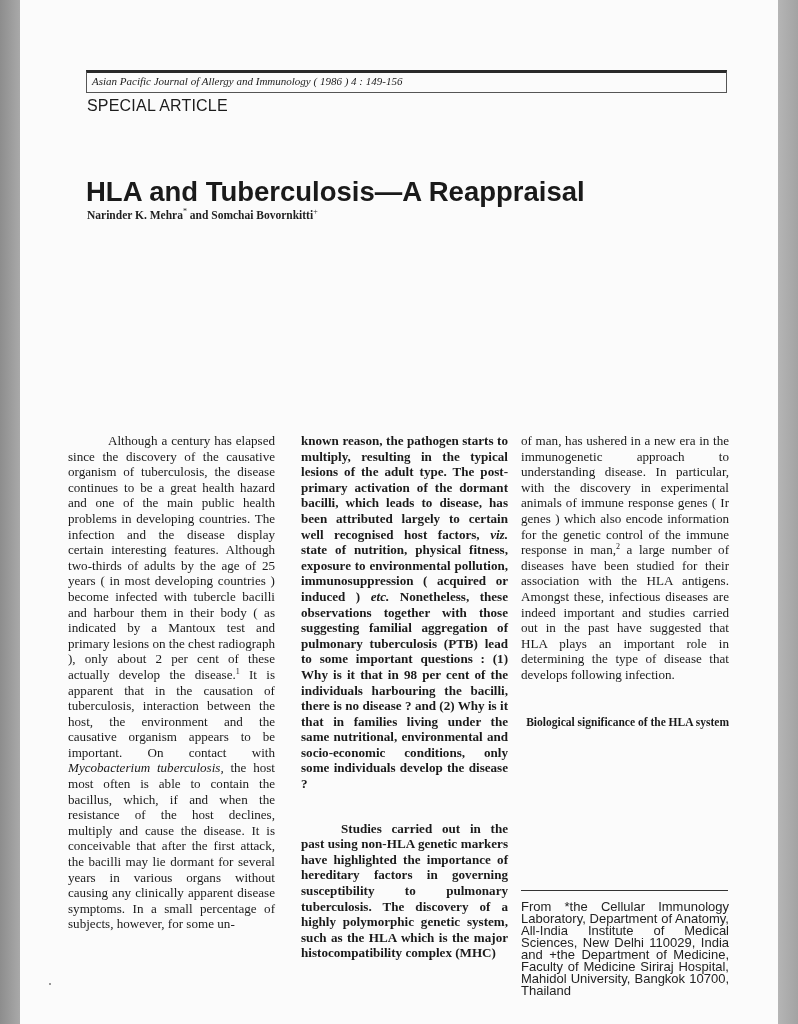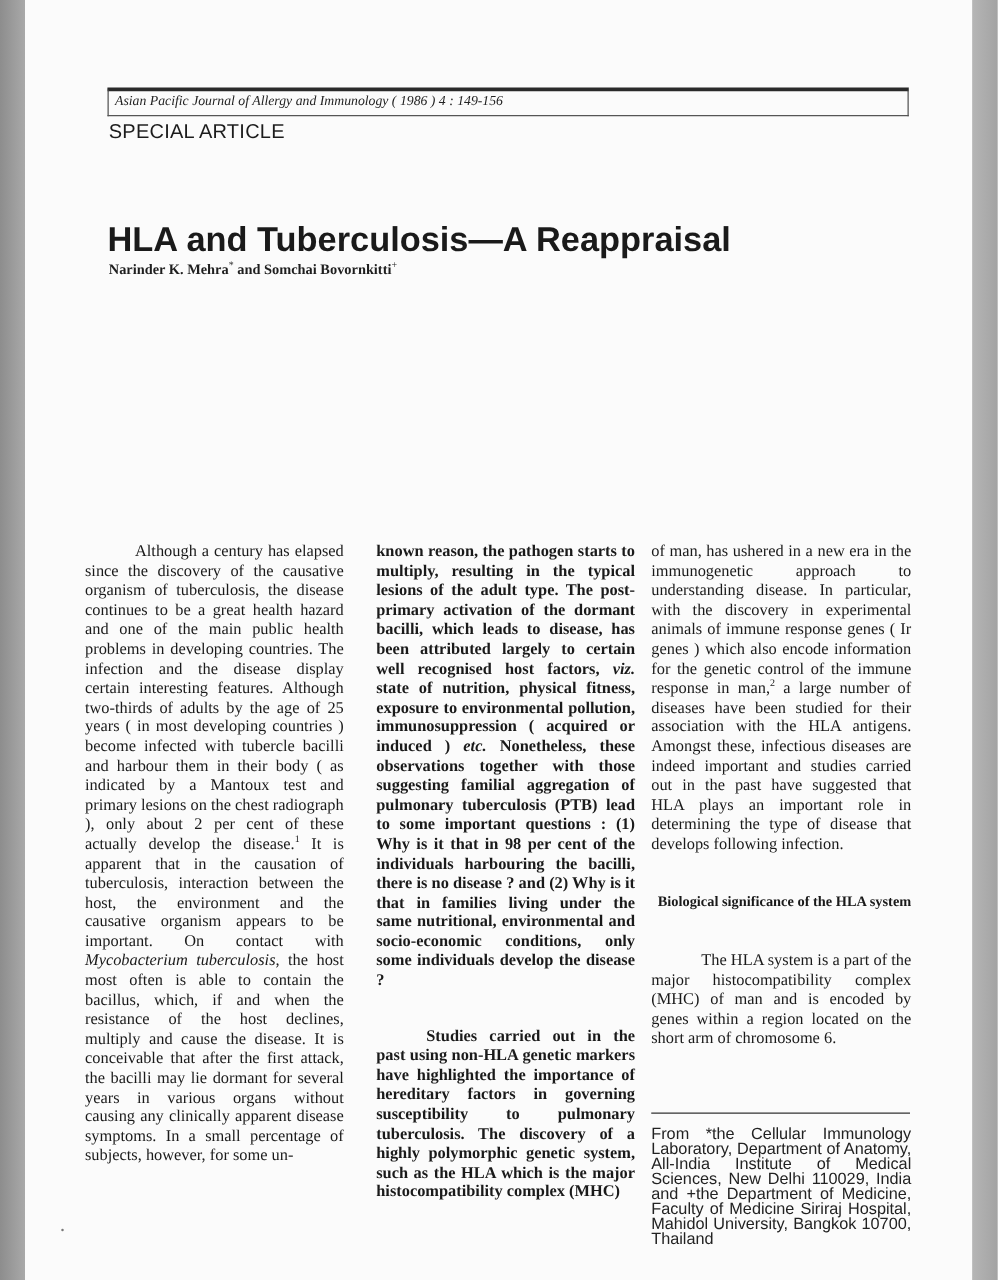--- a/index.html
+++ b/index.html
@@ -108,19 +108,18 @@
   <p><span>known reason, the pathogen starts to multiply, resulting in the typical lesions of the adult type. The post-primary activation of the dormant bacilli, which leads to disease, has been attributed largely to certain well recognised host factors, </span><i>viz.</i><span> state of nutrition, physical fitness, exposure to environmental pollution, immunosuppression ( acquired or induced ) </span><i>etc.</i><span> Nonetheless, these observations together with those suggesting familial aggregation of pulmonary tuberculosis (PTB) lead to some important questions : (1) Why is it that in 98 per cent of the individuals harbouring the bacilli, there is no disease ? and (2) Why is it that in families living under the same nutritional, environmental and socio-economic conditions, only some individuals develop the disease ?</span></p>
   <div class="gap"></div>
   <p class="indent">Studies carried out in the past using non-HLA genetic markers have highlighted the importance of hereditary factors in governing susceptibility to pulmonary tuberculosis. The discovery of a highly polymorphic genetic system, such as the HLA which is the major histocompatibility complex (MHC)</p>
 </div>
 
 <div class="col c3">
   <p><span>of man, has ushered in a new era in the immunogenetic approach to understanding disease. In particular, with the discovery in experimental animals of immune response genes ( Ir genes ) which also encode information for the genetic control of the immune response in man,</span><sup class="ref">2</sup><span> a large number of diseases have been studied for their association with the HLA antigens. Amongst these, infectious diseases are indeed important and studies carried out in the past have suggested that HLA plays an important role in determining the type of disease that develops following infection.</span></p>
   <div class="gap1"></div>
   <p class="subhead">Biological significance of the HLA system</p>
   <div class="gap2"></div>
-  <p class="indent">The HLA system is a part of the major histocompatibility complex (MHC) of man and is encoded by genes within a region located on the short arm of chromosome 6.</p>
 </div>
 
 <div class="footnote-rule"></div>
 <div class="footnote">From *the Cellular Immunology Laboratory, Department of Anatomy, All-India Institute of Medical Sciences, New Delhi 110029, India and +the Department of Medicine, Faculty of Medicine Siriraj Hospital, Mahidol University, Bangkok 10700, Thailand</div>
 
 <div class="speck"></div>
 
 </body></html>

